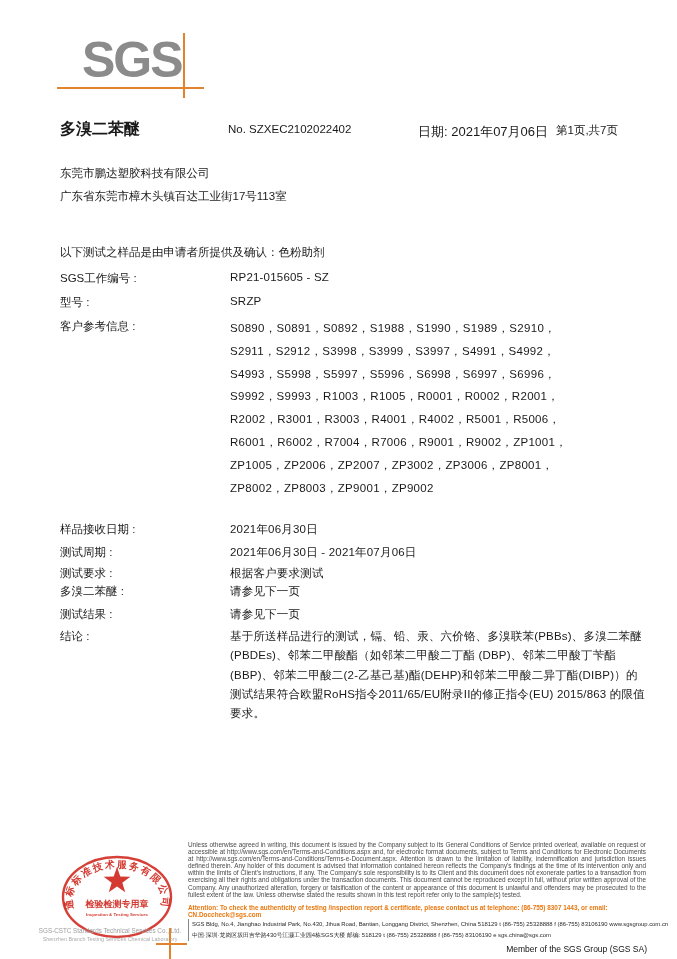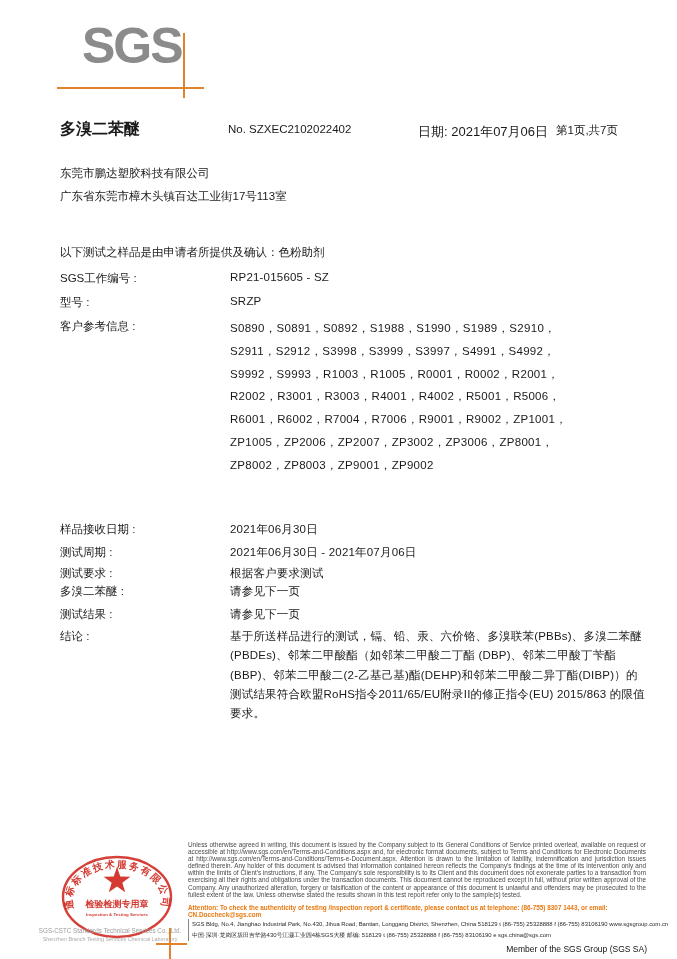--- a/index.html
+++ b/index.html
@@ -1,20 +1,20 @@
 <!DOCTYPE html>
 <html><head>
 <meta charset="utf-8">
 <style>
   html,body{margin:0;padding:0;background:#ffffff;}
   .page{position:relative;width:677px;height:959px;background:#fff;overflow:hidden;
         font-family:"Liberation Sans",sans-serif;color:#1a1a1a;}
 
   
-  .logo-text{position:absolute;left:82px;top:20px;font-size:50px;font-weight:bold;
+  .logo-text{position:absolute;left:82px;top:34px;font-size:50px;font-weight:bold;
              color:#8b8b8b;letter-spacing:-2px;line-height:52px;}
   .logo-hline{position:absolute;left:57px;top:87px;width:147px;height:2px;background:#e0832c;}
   .logo-vline{position:absolute;left:183px;top:33px;width:2px;height:65px;background:#e0832c;}
 
   
   .hdr-title{position:absolute;left:60px;top:119px;font-size:16px;font-weight:bold;}
   .hdr-no{position:absolute;left:228px;top:123px;font-size:11.5px;}
   .hdr-date{position:absolute;left:418px;top:123px;font-size:13px;}
   .hdr-page{position:absolute;left:556px;top:123px;font-size:11.5px;}
 
@@ -71,20 +71,21 @@
   <div class="lbl" style="top:271px">SGS工作编号 :</div>
   <div class="val" style="top:271px">RP21-015605 - SZ</div>
 
   <div class="lbl" style="top:295px">型号 :</div>
   <div class="val" style="top:295px">SRZP</div>
 
   <div class="lbl" style="top:319px">客户参考信息 :</div>
   <div class="ref-lines">
     <div>S0890，S0891，S0892，S1988，S1990，S1989，S2910，</div>
     <div>S2911，S2912，S3998，S3999，S3997，S4991，S4992，</div>
+    <div>S4993，S5998，S5997，S5996，S6998，S6997，S6996，</div>
     <div>S9992，S9993，R1003，R1005，R0001，R0002，R2001，</div>
     <div>R2002，R3001，R3003，R4001，R4002，R5001，R5006，</div>
     <div>R6001，R6002，R7004，R7006，R9001，R9002，ZP1001，</div>
     <div>ZP1005，ZP2006，ZP2007，ZP3002，ZP3006，ZP8001，</div>
     <div>ZP8002，ZP8003，ZP9001，ZP9002</div>
   </div>
 
   <div class="lbl" style="top:522px">样品接收日期 :</div>
   <div class="val" style="top:522px">2021年06月30日</div>
 

